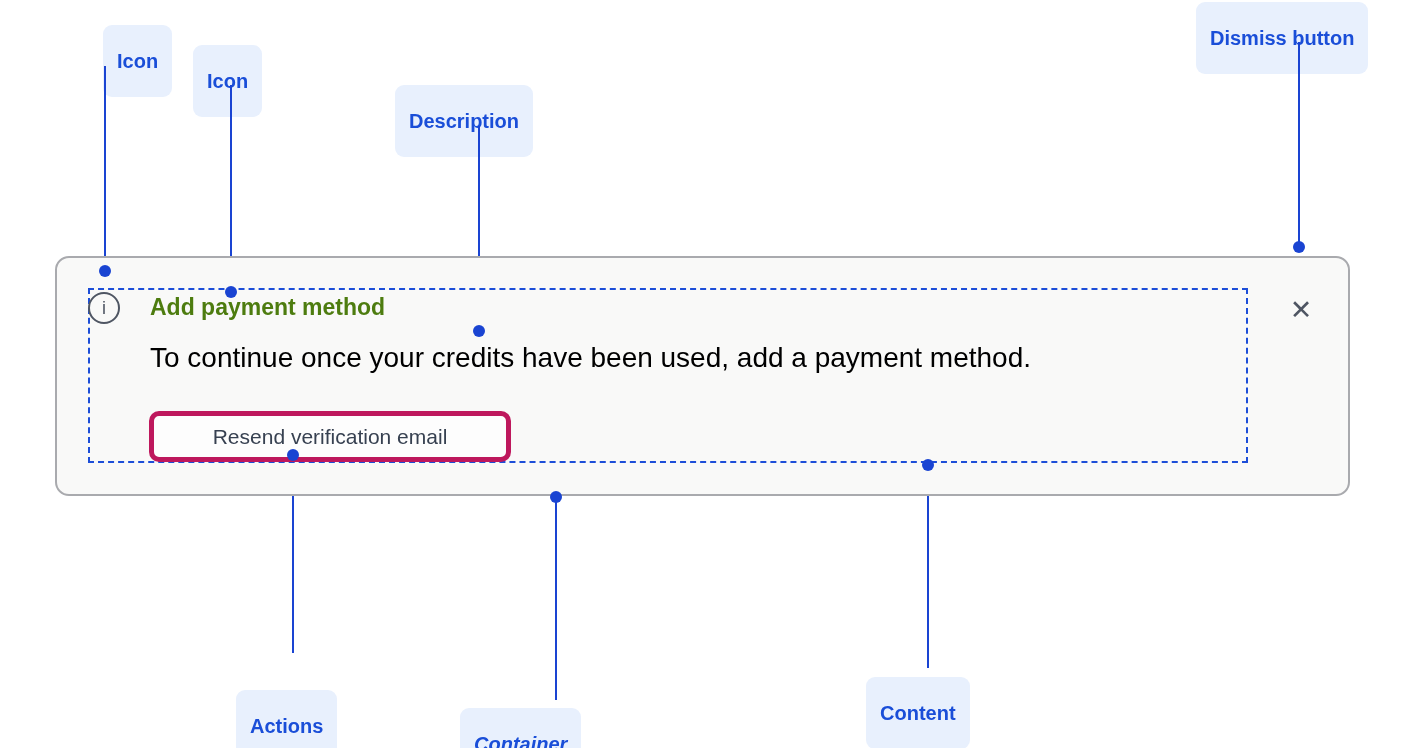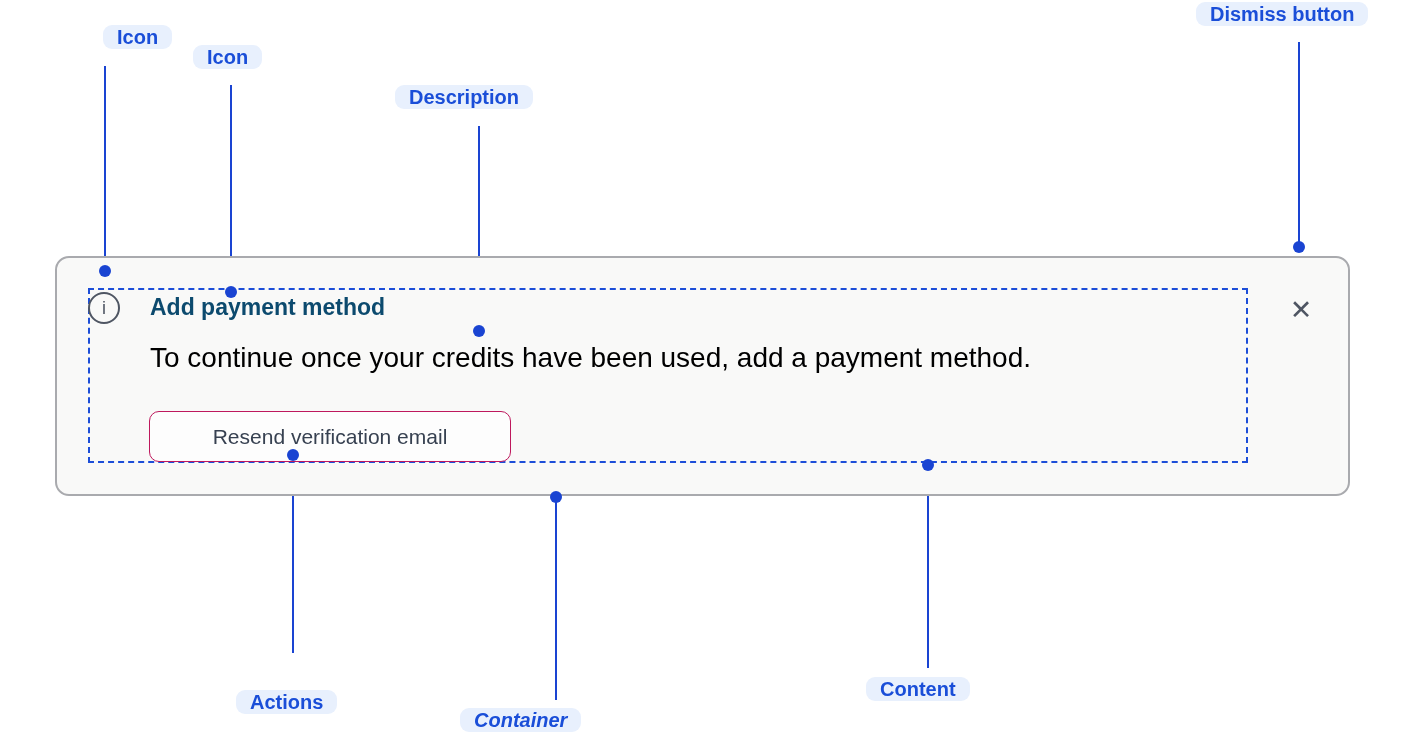--- a/index.html
+++ b/index.html
@@ -11,21 +11,21 @@
   .stage { position: relative; width: 1408px; height: 748px; background: #ffffff; }
 
   
   .pill {
     position: absolute;
     background: #e8f0fd;
     color: #1a4ed8;
     font-size: 20px;
     font-weight: 600;
     line-height: 1;
-    padding: 2px 14px;
+    padding: 26px 14px;
     border-radius: 9px;
     white-space: nowrap;
   }
   .pill-icon        { left: 68px;   top: 25px; margin-left: 35px; }
   .pill-title       { left: 193px;  top: 45px; }
   .pill-description { left: 395px;  top: 85px; }
   .pill-dismiss     { left: 1196px; top: 2px; }
   .pill-actions     { left: 236px;  top: 665px; margin-top: 25px; }
   .pill-container   { left: 460px;  top: 708px; font-style: italic; }
   .pill-content     { left: 866px;  top: 677px; }
@@ -82,37 +82,37 @@
     color: #4f5663;
     font-size: 18px;
     display: flex; align-items: center; justify-content: center;
     line-height: 1;
   }
   .banner-title {
     position: absolute;
     left: 60px; top: 4px;
     font-size: 23px;
     font-weight: 700;
-    color: #0c4a6e;
+    color: #4d7c0f;
     white-space: nowrap;
   }
   .banner-description {
     position: absolute;
     left: 60px; top: 52px;
     font-size: 28px;
     font-weight: 400;
     color: #000000;
     white-space: nowrap;
   }
   .action-button {
     position: absolute;
     left: 59px; top: 121px;
     min-width: 362px; height: 51px;
     background: #fdfdfd;
-    border: 1px solid #be185d;
+    border: 5px solid #be185d;
     border-radius: 10px;
     font-family: "Liberation Sans", "DejaVu Sans", sans-serif;
     font-size: 21px;
     color: #374151;
     display: flex; align-items: center; justify-content: center;
     cursor: pointer;
     padding: 0 24px;
   }
   .dismiss-button {
     position: absolute;

